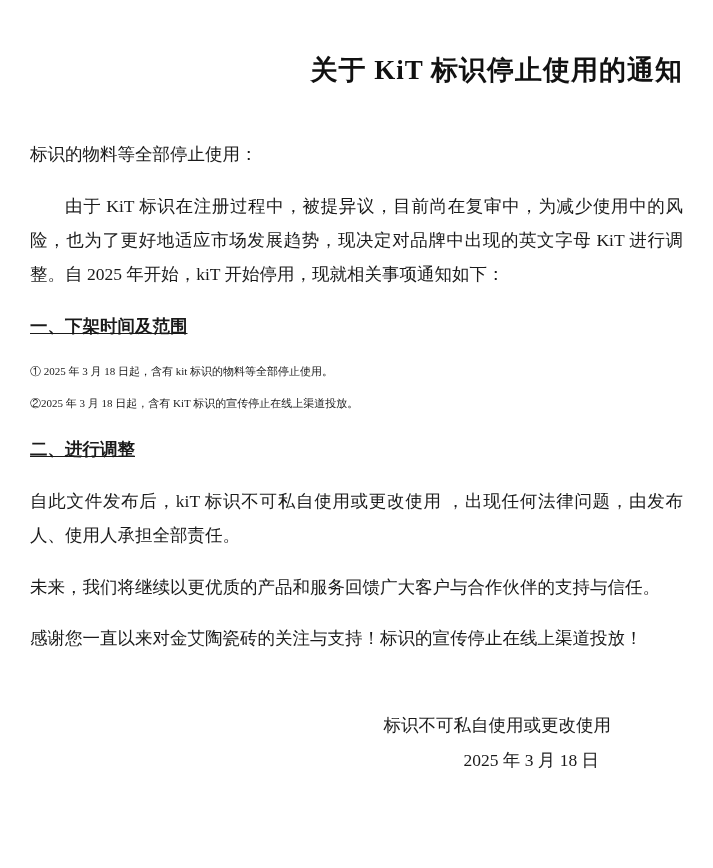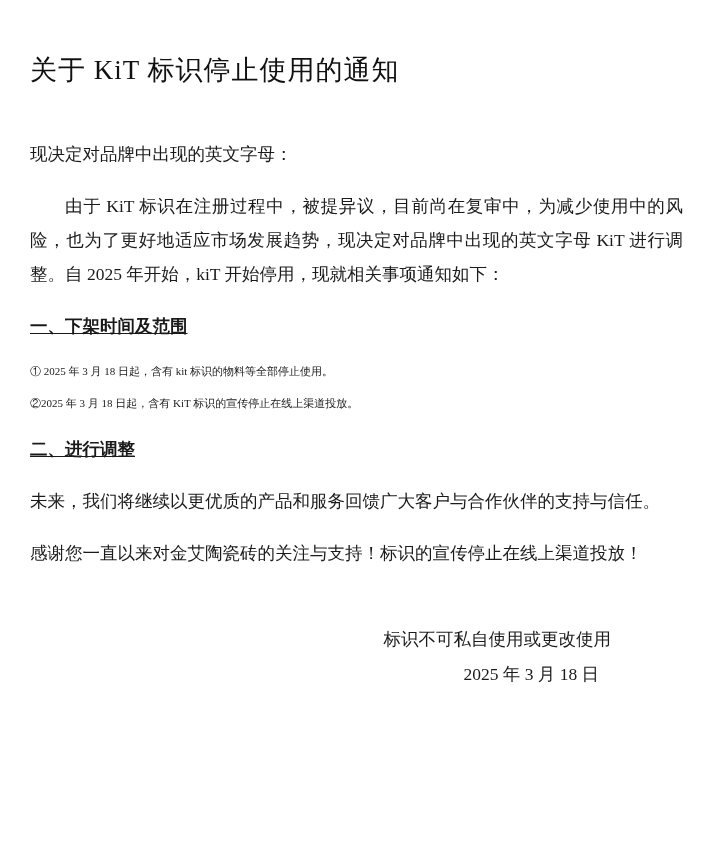--- a/index.html
+++ b/index.html
@@ -15,23 +15,23 @@
     overflow: hidden;
   }
   .page {
     box-sizing: border-box;
     width: 713px;
     height: 868px;
     padding: 38px 30px 0 30px;
     position: relative;
   }
   .doc-title {
-    text-align: left;
+    text-align: right;
     font-size: 27px;
-    font-weight: normal;
+    font-weight: bold;
     letter-spacing: 1px;
     margin: 14px 0 0 0;
     line-height: 1.4;
     color: #111;
   }
   .salutation {
     margin-top: 48px;
     font-size: 17.5px;
     line-height: 1.9;
   }
@@ -74,31 +74,32 @@
     padding-right: 12px;
   }
 </style>
 </head>
 <body>
 
 <div class="page">
 
   <h1 class="doc-title">关于 KiT 标识停止使用的通知</h1>
 
-  <p class="salutation">现决定对品牌中出现的英文字母：</p>
+  <p class="salutation">标识的物料等全部停止使用：</p>
 
   <p class="para indent">由于 KiT 标识在注册过程中，被提异议，目前尚在复审中，为减少使用中的风险，也为了更好地适应市场发展趋势，现决定对品牌中出现的英文字母 KiT 进行调整。自 2025 年开始，kiT 开始停用，现就相关事项通知如下：</p>
 
   <p class="section-heading">一、下架时间及范围</p>
 
   <p class="list-item">① 2025 年 3 月 18 日起，含有 kit 标识的物料等全部停止使用。</p>
   <p class="list-item">②2025 年 3 月 18 日起，含有 KiT 标识的宣传停止在线上渠道投放。</p>
 
   <p class="section-heading">二、进行调整</p>
 
+  <p class="para block-gap">自此文件发布后，kiT 标识不可私自使用或更改使用 ，出现任何法律问题，由发布人、使用人承担全部责任。</p>
   <p class="para block-gap">未来，我们将继续以更优质的产品和服务回馈广大客户与合作伙伴的支持与信任。</p>
   <p class="para block-gap">感谢您一直以来对金艾陶瓷砖的关注与支持！标识的宣传停止在线上渠道投放！</p>
 
   <div class="signature">
     <div class="sig-company">标识不可私自使用或更改使用</div>
     <div class="sig-date">2025 年 3 月 18 日</div>
   </div>
 
 </div>
 

